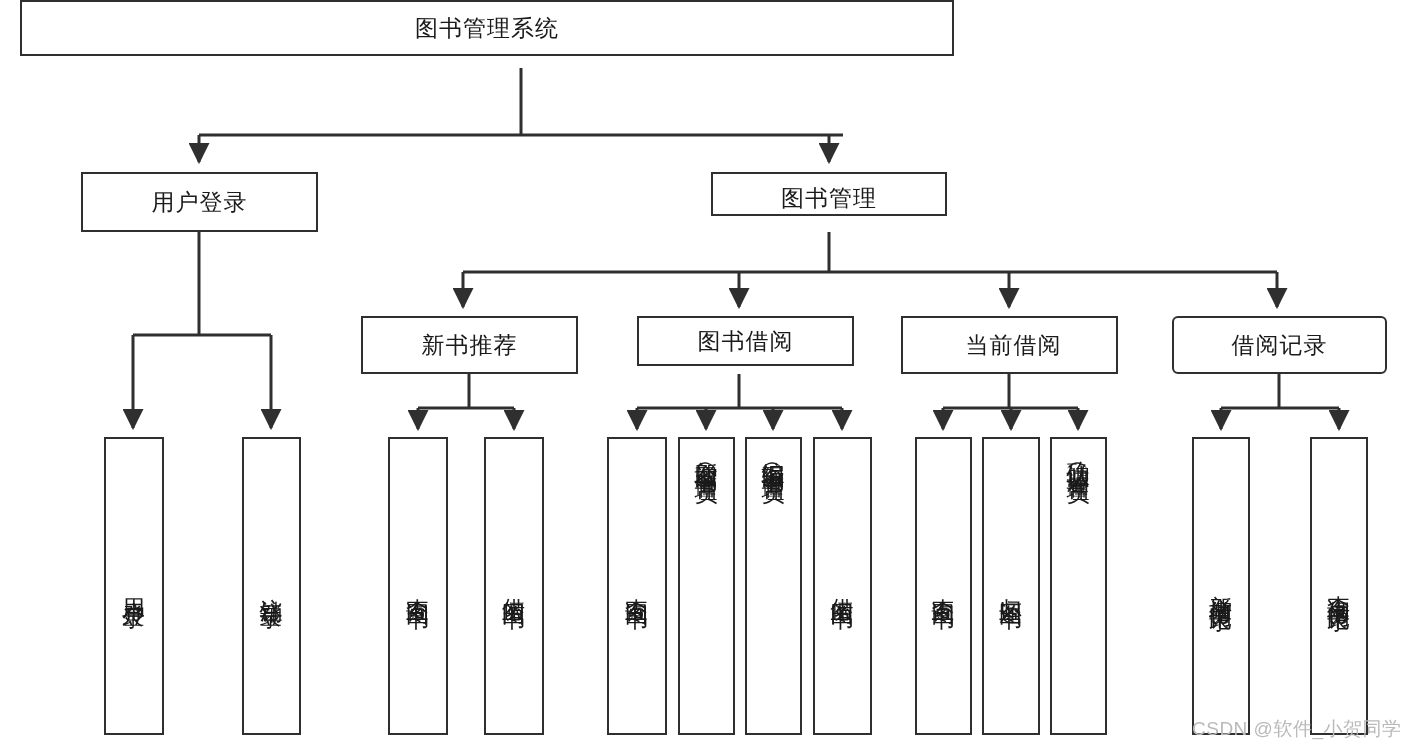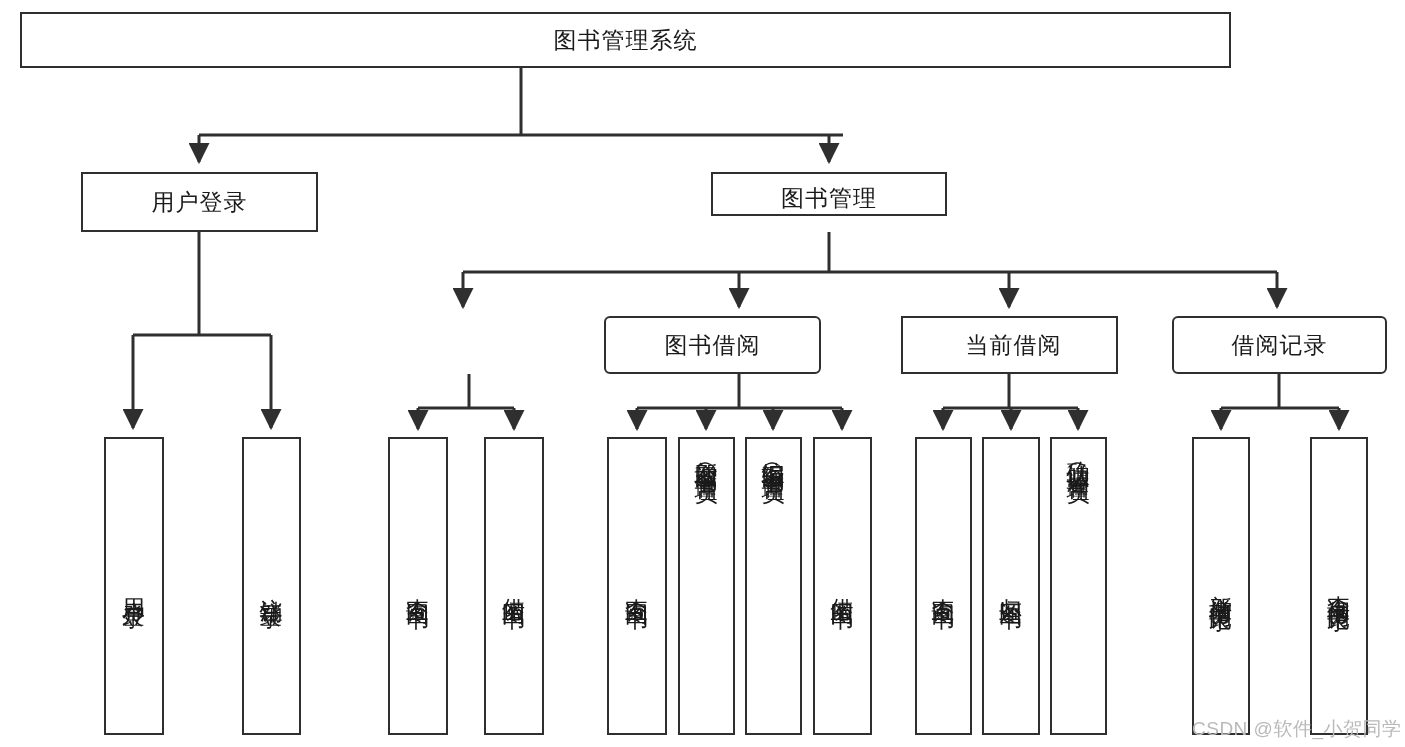--- a/index.html
+++ b/index.html
@@ -119,32 +119,35 @@
     </g>
 
     <g stroke="#2f2f2f" stroke-width="3" fill="none">
       <path d="M 1279 374 L 1279 408"></path>
       <path d="M 1221 408 L 1339 408"></path>
       <path d="M 1221 408 L 1221 429" marker-end="url(#arrow)"></path>
       <path d="M 1339 408 L 1339 429" marker-end="url(#arrow)"></path>
     </g>
   </svg>
 
-  <div class="node-box node-h" style="left:20px; top:12px; width:1211px; height:56px;font-family:Liberation Serif, serif;">
+  <div class="node-box node-h" style="left:20px; top:0; width:934px; height:56px;font-family:Liberation Serif, serif;">
     <span>图书管理系统</span>
   </div>
 
   <div class="node-box node-h" style="left:81px; top:172px; width:237px; height:60px;">
     <span>用户登录</span>
   </div>
   <div class="node-box node-h" style="left:711px; top:172px; width:236px; height:44px;align-items:flex-end;">
     <span>图书管理</span>
   </div>
 
-  <div class="node-box node-h" style="left:604px; top:316px; width:217px; height:58px;border-radius:6px;">
+  <div class="node-box node-h" style="left:361px; top:316px; width:217px; height:58px;">
+    <span>新书推荐</span>
+  </div>
+  <div class="node-box node-h" style="left:637px; top:316px; width:217px; height:50px;">
     <span>图书借阅</span>
   </div>
   <div class="node-box node-h" style="left:901px; top:316px; width:217px; height:58px;padding-left:8px;">
     <span>当前借阅</span>
   </div>
   <div class="node-box node-h" style="left:1172px; top:316px; width:215px; height:58px;border-radius:6px;">
     <span>借阅记录</span>
   </div>
 
   <div class="node-box node-v" style="left:104px; top:437px; width:60px; height:298px;">

